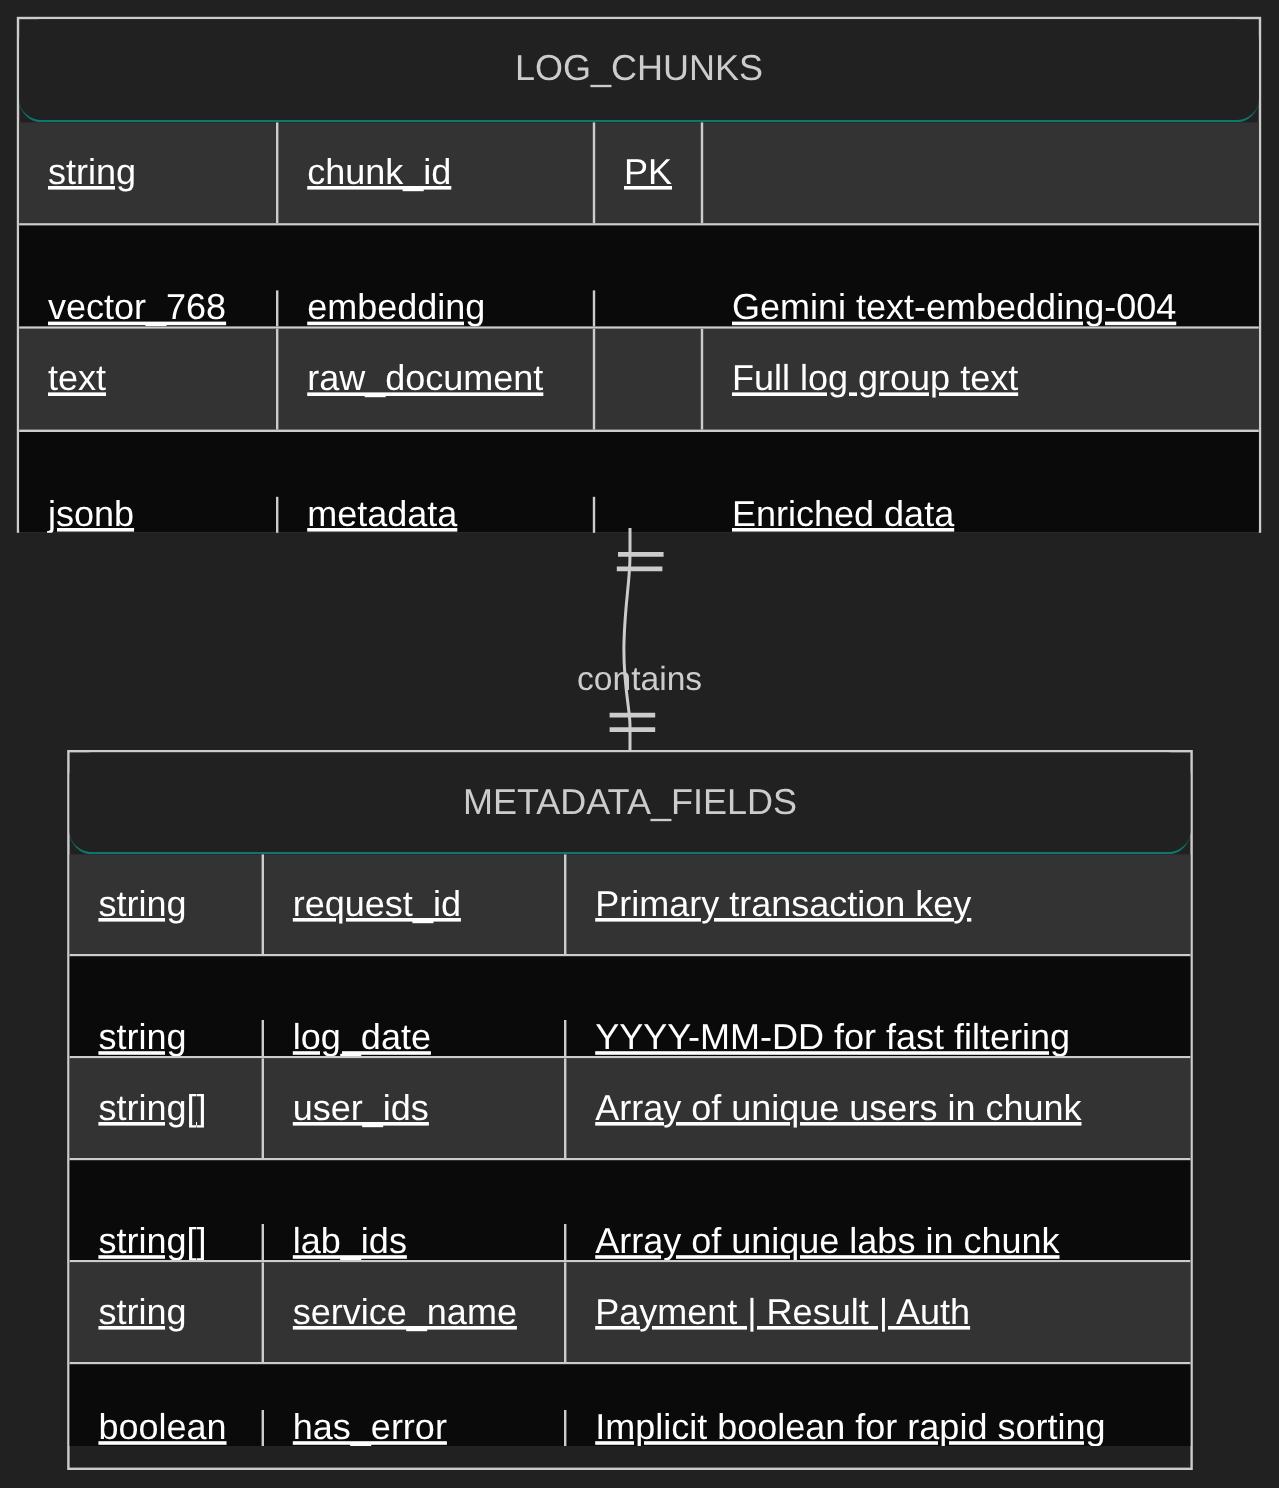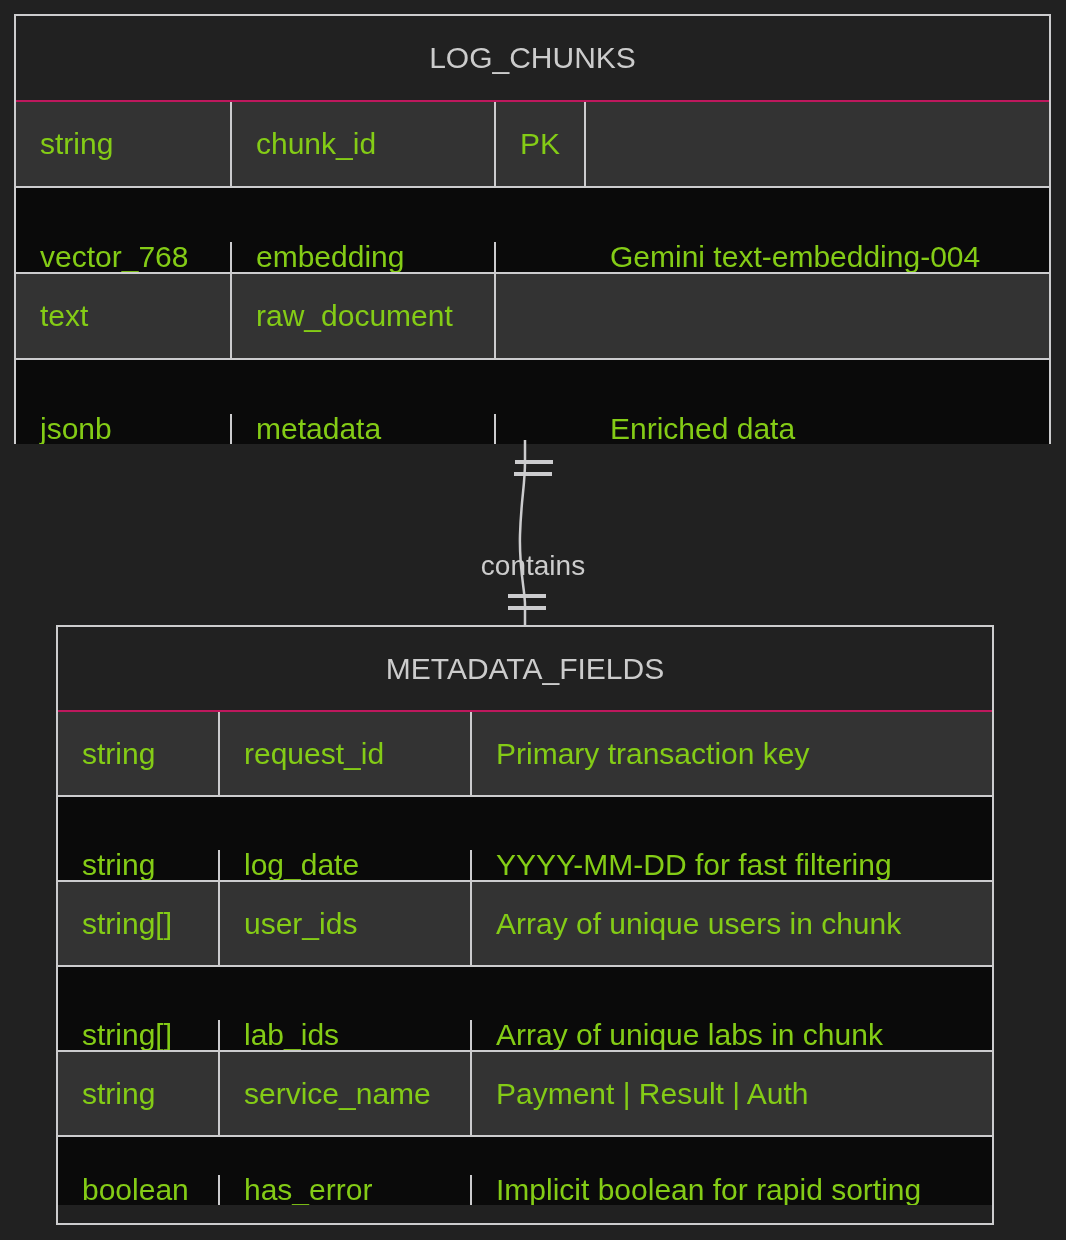--- a/index.html
+++ b/index.html
@@ -28,41 +28,43 @@
 
   .entity-title {
     background: #212121;
     color: #cccccc;
     font-size: 30px;
     line-height: 1;
     text-align: center;
     display: flex;
     align-items: center;
     justify-content: center;
-    border-bottom: 2px solid #be185d;
+    border-bottom: 2px solid #0f766e;
+    border-radius: 19px;
   }
 
   .attr-row {
     display: flex;
     border-bottom: 2px solid #ccccce;
   }
   .attr-row:last-child { border-bottom: none; }
   .attr-row.odd  { background: #333333; }
   .attr-row.even { background: #0a0a0a; align-items: flex-end; }
 
   .cell {
-    color: #84cc16;
+    color: #ffffff;
     font-size: 30px;
     line-height: 1;
     display: flex;
     align-items: center;
     padding-left: 24px;
     border-right: 2px solid #ccccce;
     overflow: hidden;
     white-space: nowrap;
+    text-decoration: underline;
   }
   .cell:last-child { border-right: none; }
   .cell.center { justify-content: center; padding-left: 0; }
 
   
   #entity-log-chunks {
     left: 14px;
     top: 14px;
     width: 1037px;
     height: 430px;
@@ -130,20 +132,21 @@
       <div class="cell c-type">vector_768</div>
       <div class="cell c-name">embedding</div>
       <div class="cell c-key center"></div>
       <div class="cell c-comment">Gemini text-embedding-004</div>
     </div>
 
     <div class="attr-row odd">
       <div class="cell c-type">text</div>
       <div class="cell c-name">raw_document</div>
       <div class="cell c-key center"></div>
+      <div class="cell c-comment">Full log group text</div>
     </div>
 
     <div class="attr-row even">
       <div class="cell c-type">jsonb</div>
       <div class="cell c-name">metadata</div>
       <div class="cell c-key center"></div>
       <div class="cell c-comment">Enriched data</div>
     </div>
   </div>
 

